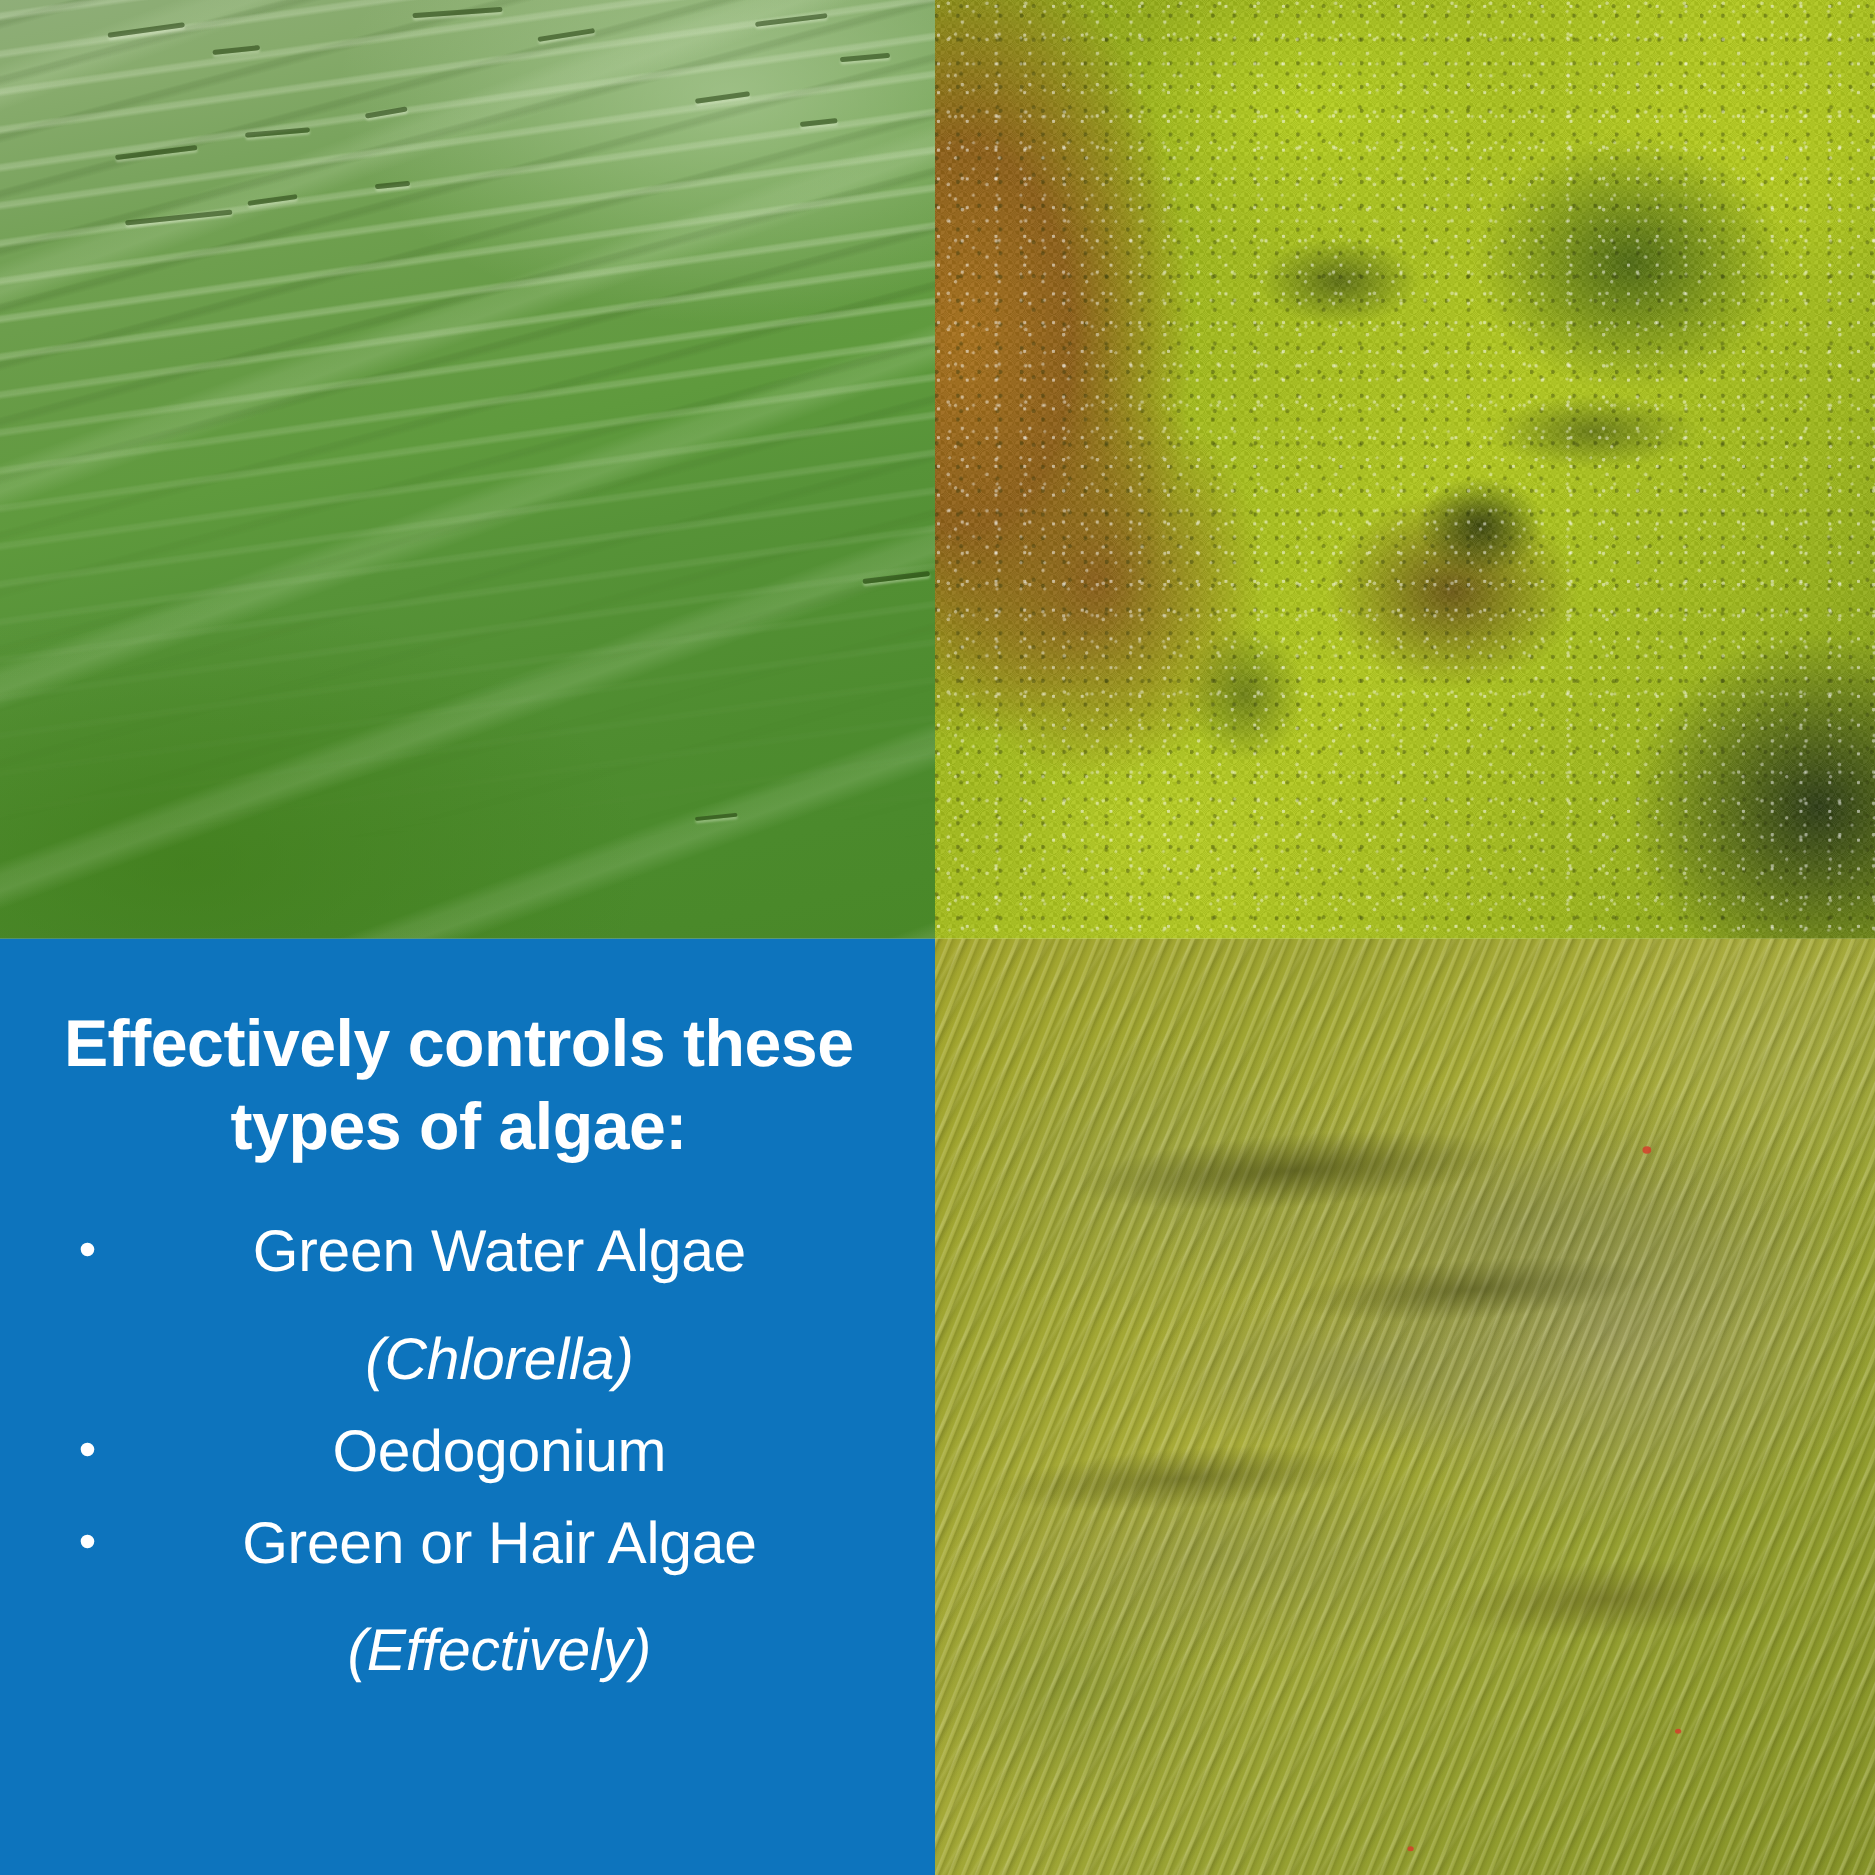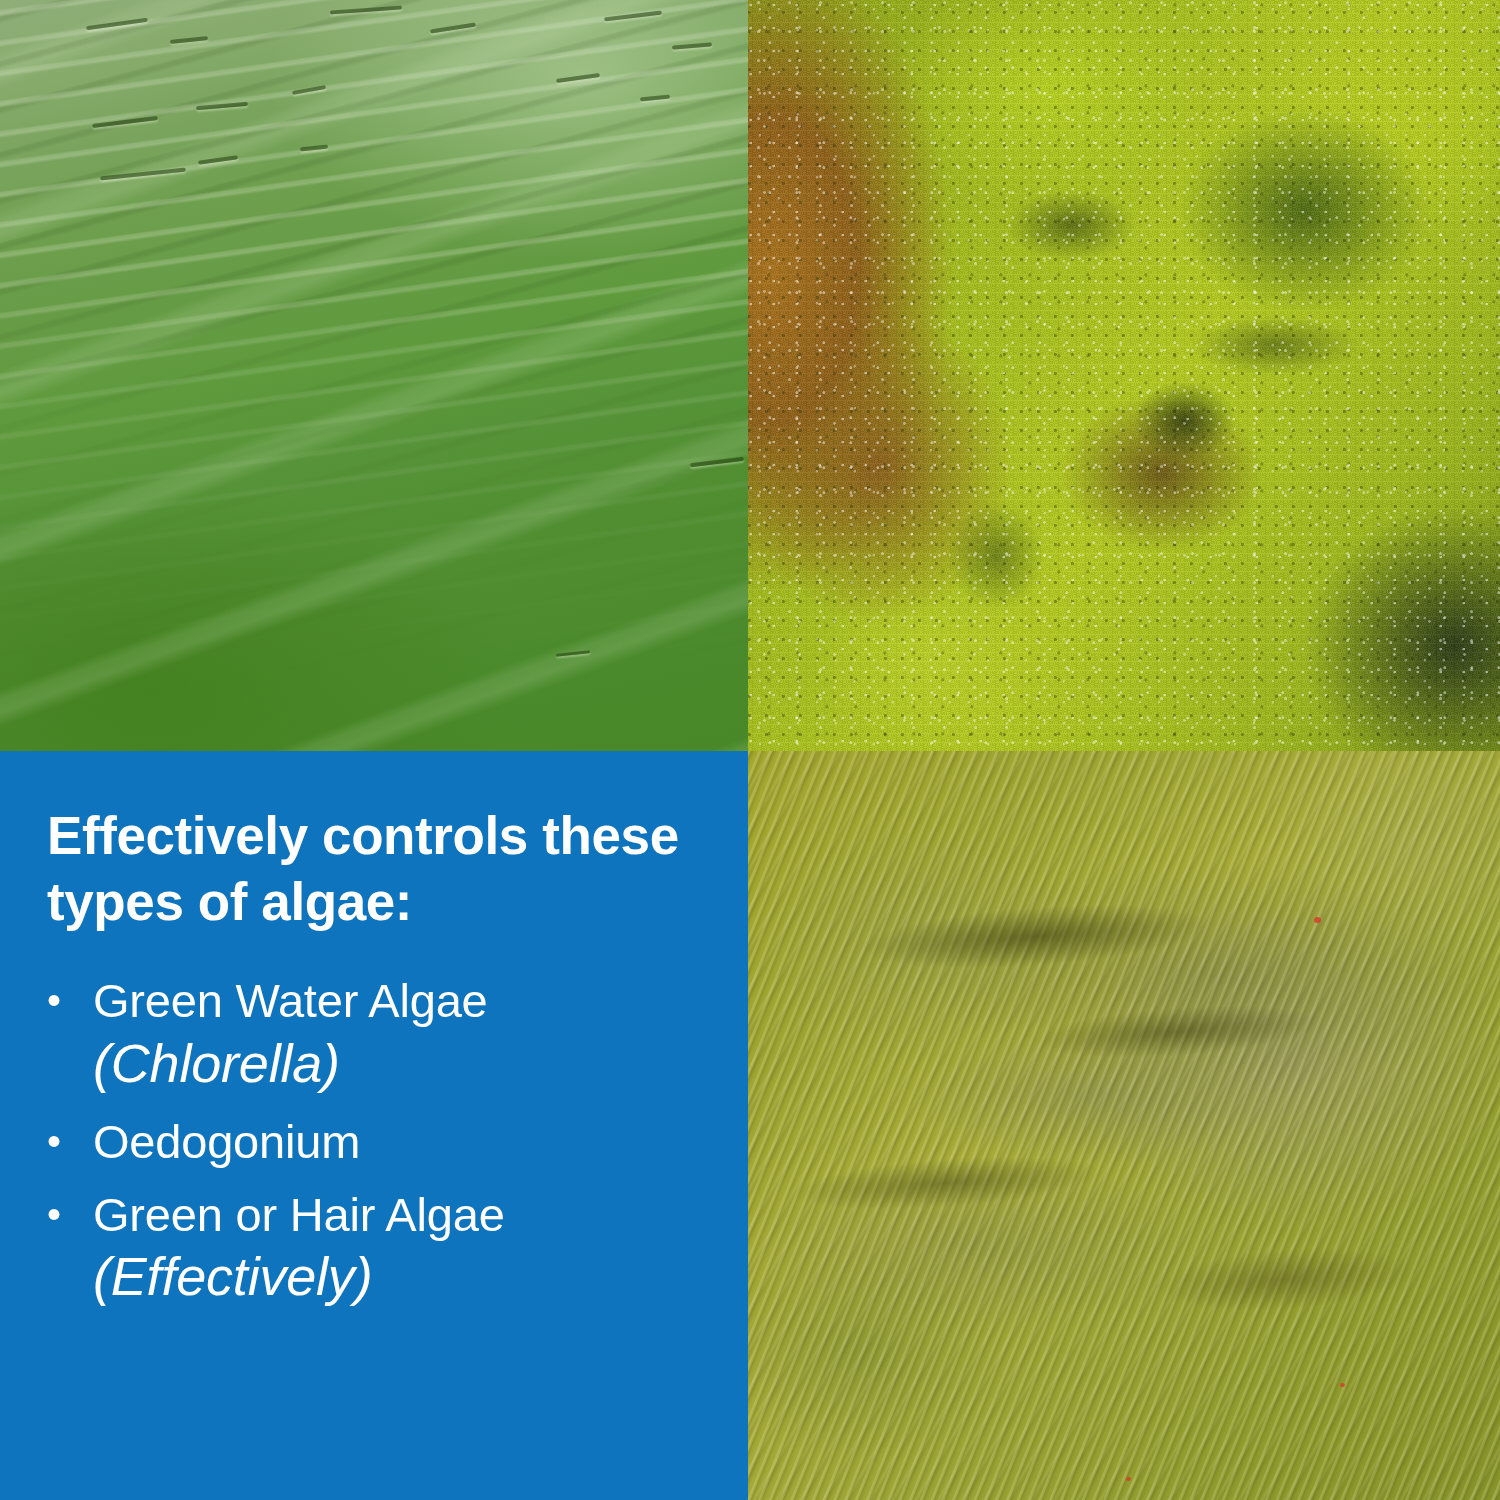--- a/index.html
+++ b/index.html
@@ -8,20 +8,21 @@
     background: #ffffff;
     font-family: "Liberation Sans", sans-serif;
     overflow: hidden;
   }
   #page {
     position: relative;
     width: 1468px; height: 1500px;
     display: grid;
     grid-template-columns: 748px 752px;
     grid-template-rows: 751px 749px;
+    text-align: center;
   }
   .cell { position: relative; overflow: hidden; }
 
   
   .greenwater {
     background:
       radial-gradient(ellipse 70% 40% at 20% 92%, rgba(60,120,20,.55), rgba(60,120,20,0) 70%),
       radial-gradient(ellipse 60% 35% at 78% 10%, rgba(190,215,170,.55), rgba(190,215,170,0) 70%),
       linear-gradient(168deg,
         #8fae79 0%, #87ab6c 9%, #7aa45e 18%, #6e9f4e 27%,
@@ -172,24 +173,25 @@
   }
   .algae-bullet {
     flex: 0 0 auto;
     width: 46px;
     font-size: 40px;
     line-height: 1.42;
   }
   .algae-name { flex: 1 1 auto; }
   .algae-sci {
     font-style: italic;
-    font-size: 54px;
+    font-size: 47px;
     line-height: 1.25;
     letter-spacing: -0.2px;
     margin-left: 46px;
+    margin-top: 28px;
   }
 </style>
 </head>
 <body>
 
 <div id="page">
 
   <div class="cell greenwater">
     <div class="gw-waves"></div>
     <div class="gw-ripples"></div>

